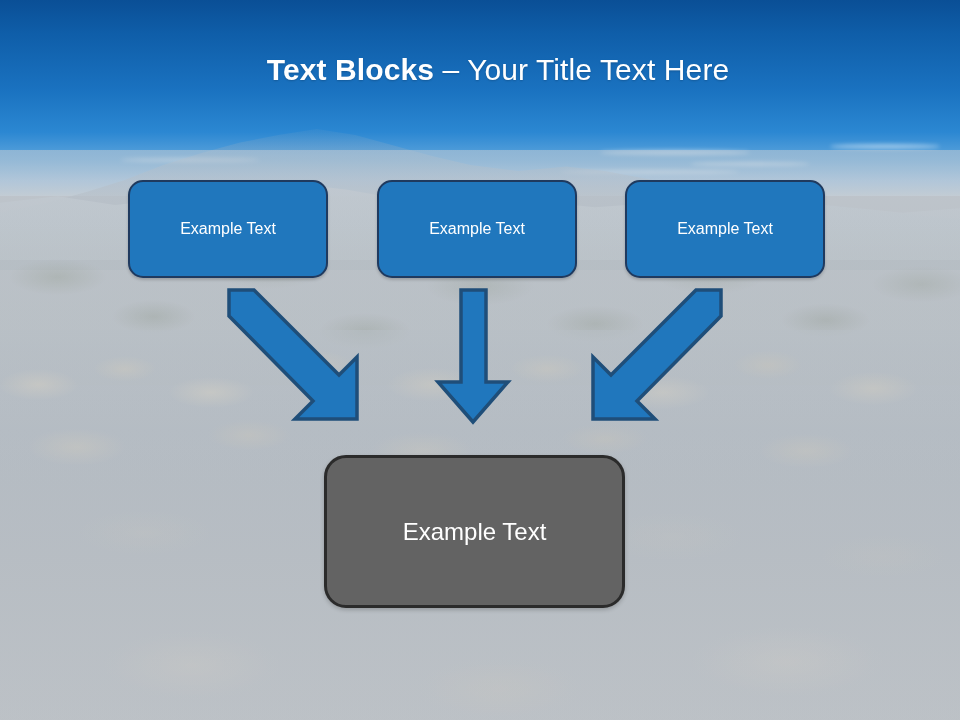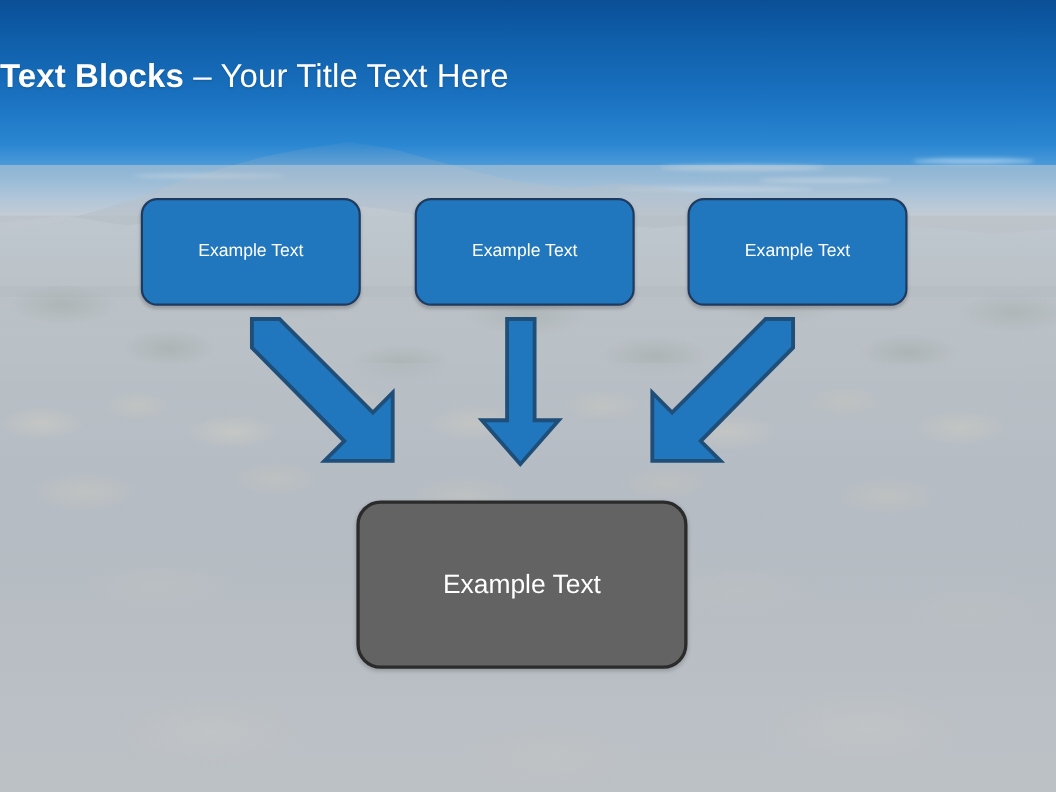--- a/index.html
+++ b/index.html
@@ -121,25 +121,27 @@
     background:linear-gradient(to bottom,
       rgba(196,203,210,0.55) 0%,
       rgba(190,197,204,0.42) 18%,
       rgba(186,193,200,0.38) 60%,
       rgba(192,197,202,0.40) 100%);
   }
 
   
   .title {
     position:absolute; left:0; top:53px; width:960px;
+    text-align:center;
     font-size:30px;
     color:#ffffff;
     letter-spacing:0.1px;
     white-space:nowrap;
     text-shadow:0 1px 2px rgba(0,0,0,0.18);
+    padding-left:36px;
   }
   .title .t-bold { font-weight:bold; }
   .title .t-light { font-weight:normal; }
 
   
   .tbox {
     position:absolute;
     width:200px; height:98px;
     background:#2077bd;
     border:2.5px solid #1f3a5f;

